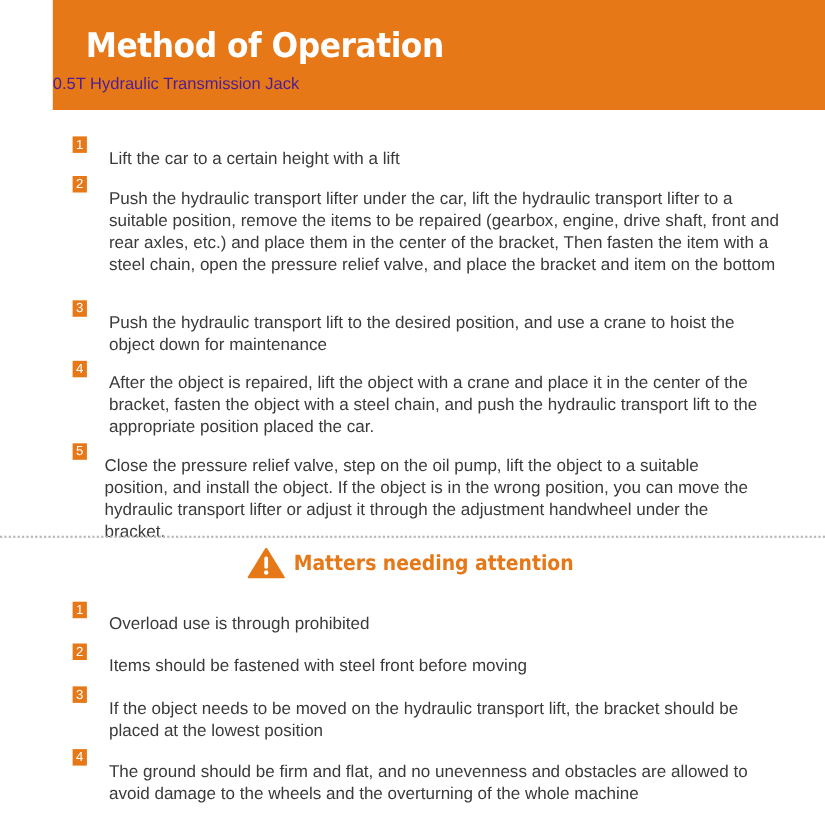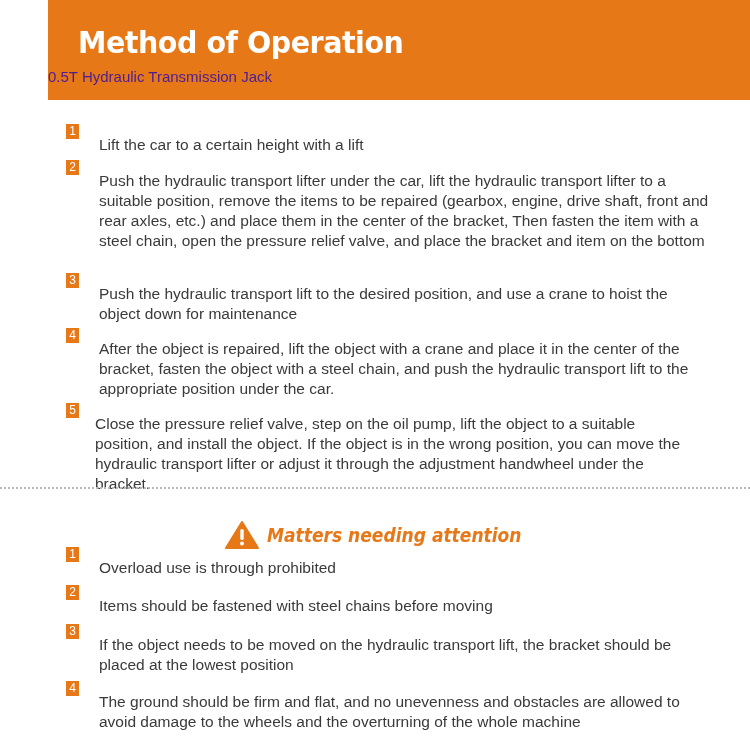--- a/index.html
+++ b/index.html
@@ -26,21 +26,21 @@
     position: absolute; left: 0; top: 3px; width: 13px; height: 15px;
     background: #e67817; color: #fff; font-size: 12px; line-height: 15px;
     text-align: center;
   }
   .text { position: absolute; left: 33px; top: 14px; width: 610px; }
   .divider {
     position: absolute; left: 0; top: 487px; width: 750px; height: 0;
     border-top: 2px dotted #b8b8b8;
   }
   .attention {
-    position: absolute; left: 225px; top: 521px; height: 30px; width: 320px; font-style: italic;
+    position: absolute; left: 225px; top: 498px; height: 30px; width: 320px;
   }
   .attention svg { position: absolute; left: 0; top: 0; }
   .attention .label {
     position: absolute; left: 42px; top: 3px;
     font-family: "DejaVu Sans", sans-serif; font-weight: bold; font-size: 19px;
     color: #e67817; transform: scaleX(0.9); transform-origin: left;
     white-space: nowrap;
   }
 </style>
 </head>
@@ -58,21 +58,21 @@
 <div class="item" style="top:157px">
   <span class="badge">2</span>
   <span class="text">Push the hydraulic transport lifter under the car, lift the hydraulic transport lifter to a suitable position, remove the items to be repaired (gearbox, engine, drive shaft, front and rear axles, etc.) and place them in the center of the bracket, Then fasten the item with a steel chain, open the pressure relief valve, and place the bracket and item on the bottom</span>
 </div>
 <div class="item" style="top:270px">
   <span class="badge">3</span>
   <span class="text">Push the hydraulic transport lift to the desired position, and use a crane to hoist the object down for maintenance</span>
 </div>
 <div class="item" style="top:325px">
   <span class="badge">4</span>
-  <span class="text">After the object is repaired, lift the object with a crane and place it in the center of the bracket, fasten the object with a steel chain, and push the hydraulic transport lift to the appropriate position under the car.</span>
+  <span class="text">After the object is repaired, lift the object with a crane and place it in the center of the bracket, fasten the object with a steel chain, and push the hydraulic transport lift to the appropriate position placed the car.</span>
 </div>
 <div class="item" style="top:400px">
   <span class="badge">5</span>
   <span class="text" style="left:29px; width:590px"> Close the pressure relief valve, step on the oil pump, lift the object to a suitable position, and install the object. If the object is in the wrong position, you can move the hydraulic transport lifter or adjust it through the adjustment handwheel under the bracket.</span>
 </div>
 
 <div class="divider"></div>
 
 <div class="attention">
   <svg width="34" height="28" viewBox="0 0 34 28">
@@ -82,21 +82,21 @@
   </svg>
   <span class="label">Matters needing attention</span>
 </div>
 
 <div class="item" style="top:544px">
   <span class="badge">1</span>
   <span class="text">Overload use is through prohibited</span>
 </div>
 <div class="item" style="top:582px">
   <span class="badge">2</span>
-  <span class="text"> Items should be fastened with steel chains before moving</span>
+  <span class="text"> Items should be fastened with steel front before moving</span>
 </div>
 <div class="item" style="top:621px">
   <span class="badge">3</span>
   <span class="text">If the object needs to be moved on the hydraulic transport lift, the bracket should be placed at the lowest position</span>
 </div>
 <div class="item" style="top:678px">
   <span class="badge">4</span>
   <span class="text">The ground should be firm and flat, and no unevenness and obstacles are allowed to avoid damage to the wheels and the overturning of the whole machine</span>
 </div>
 

